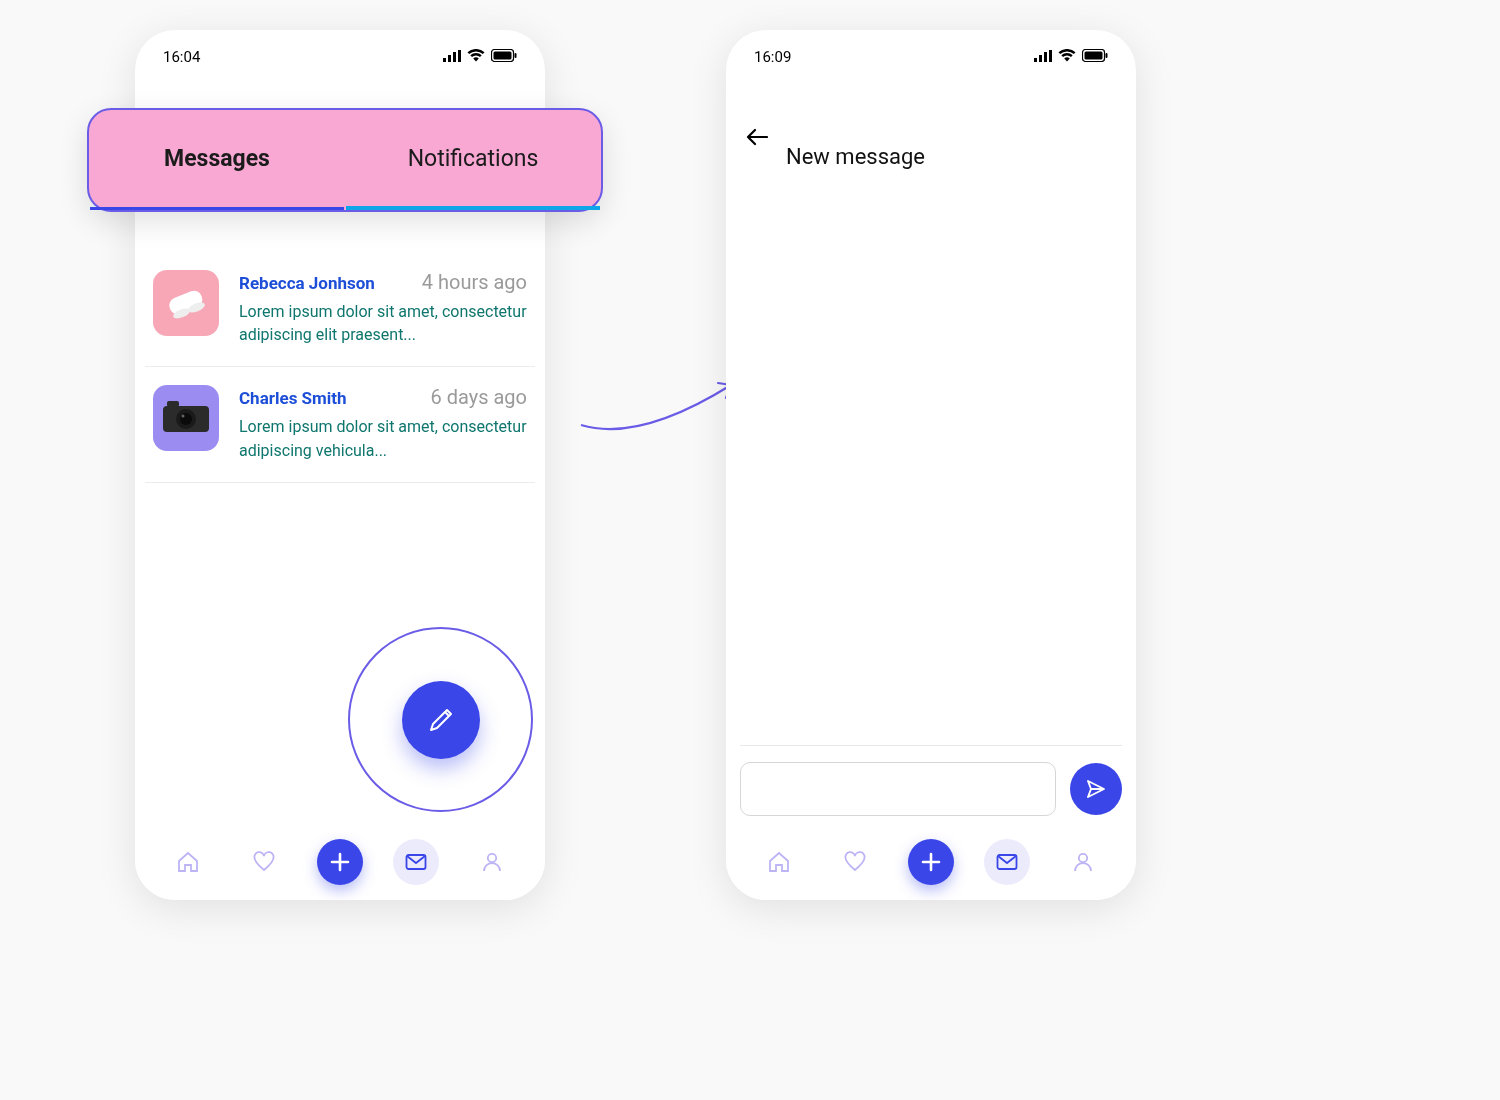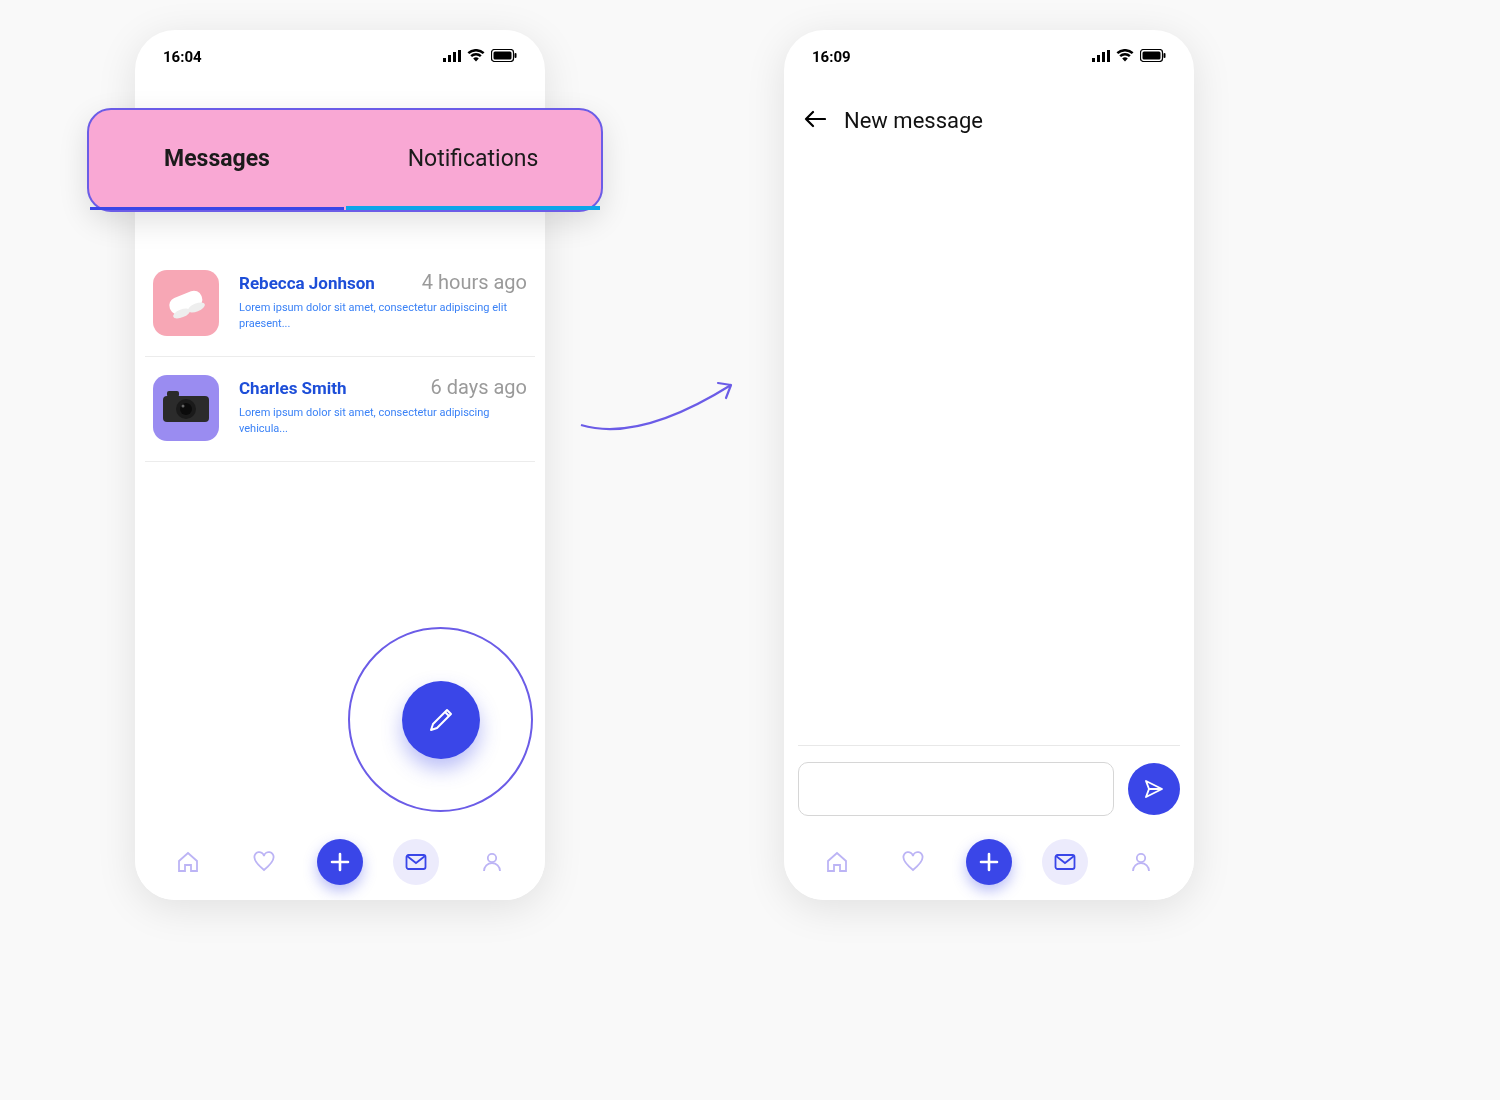--- a/index.html
+++ b/index.html
@@ -21,30 +21,30 @@
     overflow: visible;
   }
   .phone-inner {
     width: 100%;
     height: 100%;
     border-radius: 40px;
     overflow: hidden;
     position: relative;
   }
   #phone-left  { left: 135px; top: 30px; }
-  #phone-right { left: 784px; top: 30px; }
+  #phone-right { left: 726px; top: 30px; }
 
   
   .status-bar {
     display: flex;
     justify-content: space-between;
     align-items: center;
     padding: 18px 28px 6px 28px;
     font-size: 15px;
-    font-weight: 700;
+    font-weight: 400;
   }
   .status-icons { display: flex; gap: 6px; align-items: center; }
 
   
   .tabs-overlay {
     position: absolute;
     left: -48px;
     top: 78px;
     width: 516px;
     background: #f9a8d4;
@@ -95,21 +95,21 @@
     display: flex;
     justify-content: center;
     align-items: center;
   }
   .thumb.pink  { background: #f7a7b5; }
   .thumb.lilac { background: #9a8cf1; }
   .msg-body { flex: 1; min-width: 0; }
   .msg-head { display: flex; justify-content: space-between; align-items: baseline; }
   .msg-name { font-size: 17px; font-weight: 700; color: #1d4ed8; }
   .msg-time { font-size: 20px; color: #9a9a9a; }
-  .msg-text { font-size: 11px; color: #3b82f6; margin-top: 6px; line-height: 1.45; }
+  .msg-text { font-size: 16px; color: #0f766e; margin-top: 6px; line-height: 1.45; }
 
   
   .fab-ring {
     position: absolute;
     right: 12px;
     bottom: 88px;
     width: 185px;
     height: 185px;
     border: 2.5px solid #6b5ce7;
     border-radius: 50%;
@@ -159,21 +159,21 @@
   }
   .nav-icon.soft { background: #ecebfc; }
 
   
   .nm-header {
     display: flex;
     align-items: center;
     gap: 18px;
     padding: 36px 20px 10px 20px;
   }
-  .nm-title { font-size: 22px; font-weight: 400; color: #111; }
+  .nm-title { font-size: 22px; font-weight: 400; color: #111; margin-top: 36px; }
 
   
   .compose {
     position: absolute;
     bottom: 84px;
     left: 14px;
     right: 14px;
     display: flex;
     align-items: center;
     gap: 14px;

